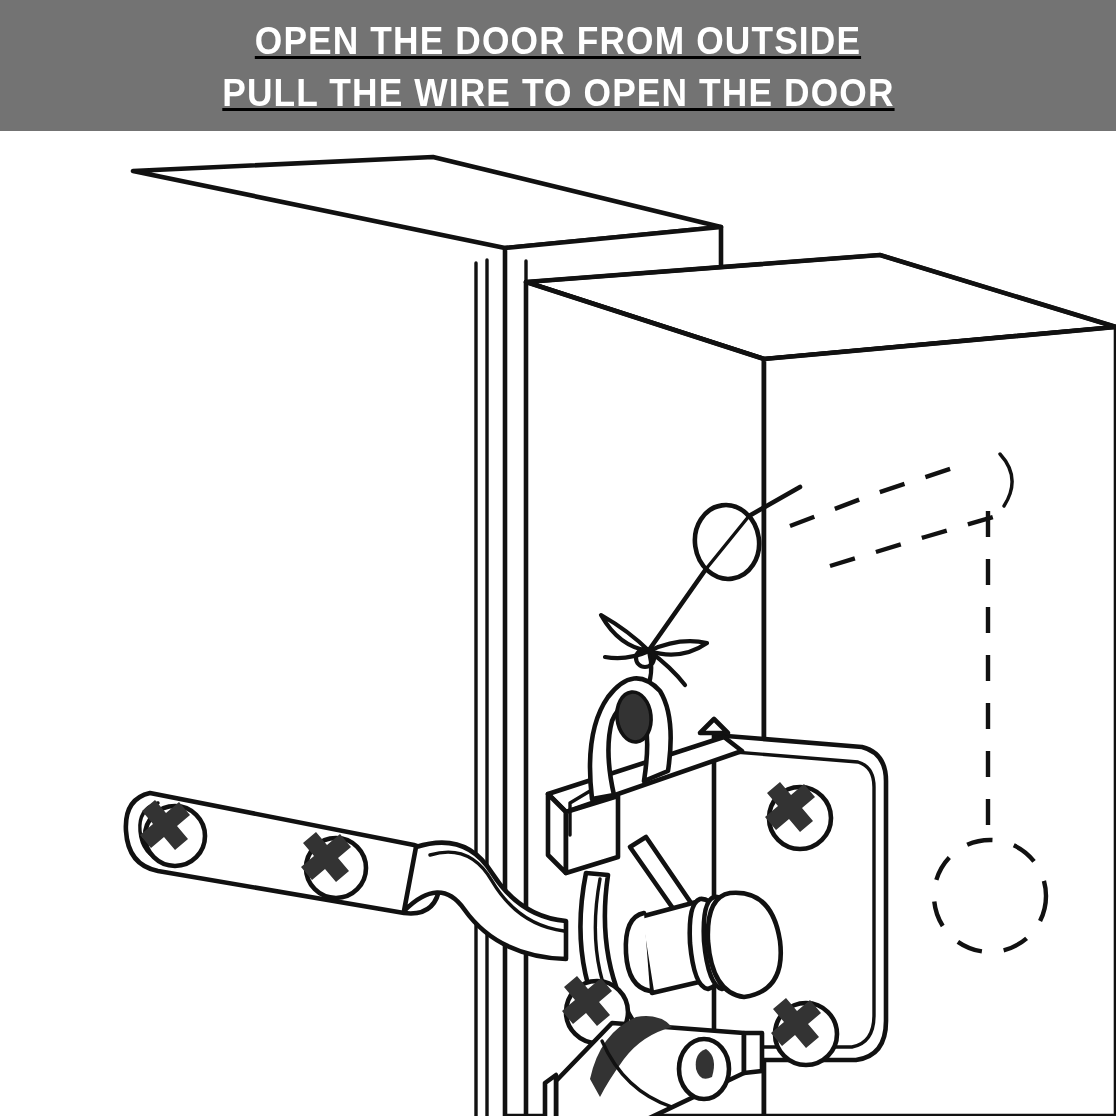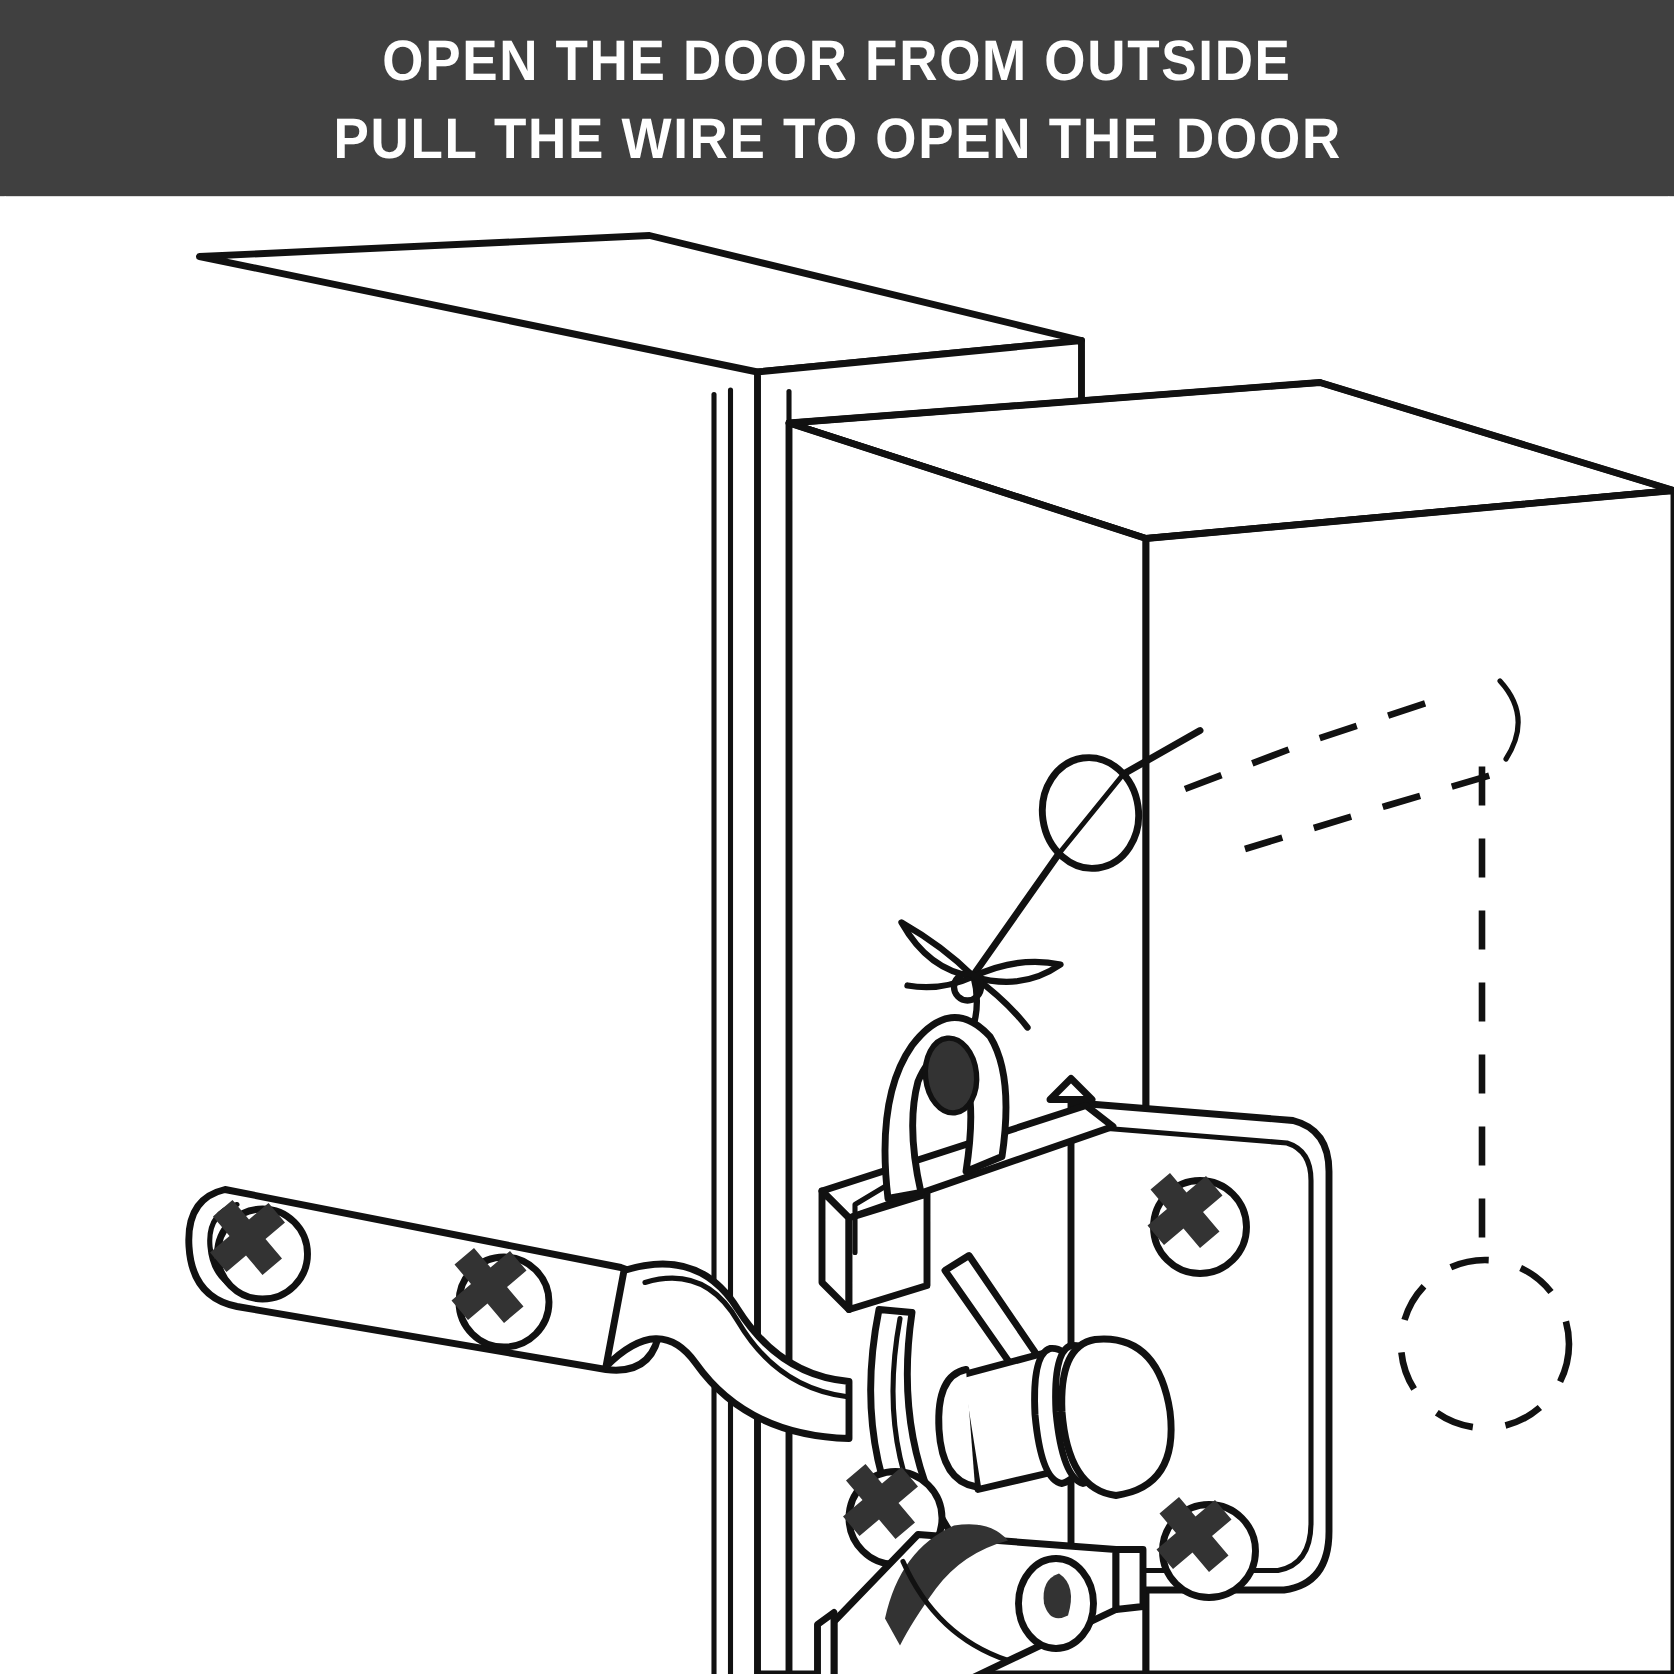--- a/index.html
+++ b/index.html
@@ -22,27 +22,28 @@
     overflow: hidden;
   }
 
   
   #banner {
     position: absolute;
     left: 0;
     top: 0;
     width: 1116px;
     height: 131px;
-    background: #404040;
+    background: #737373;
     display: flex;
     flex-direction: column;
     align-items: center;
     justify-content: center;
     box-sizing: border-box;
     padding-top: 4px;
+    text-decoration: underline;
   }
   .banner-line {
     color: #ffffff;
     font-family: "Liberation Sans", sans-serif;
     font-weight: bold;
     font-size: 38px;
     letter-spacing: 1.2px;
     line-height: 1.18;
     white-space: nowrap;
     transform: scaleX(0.93);

